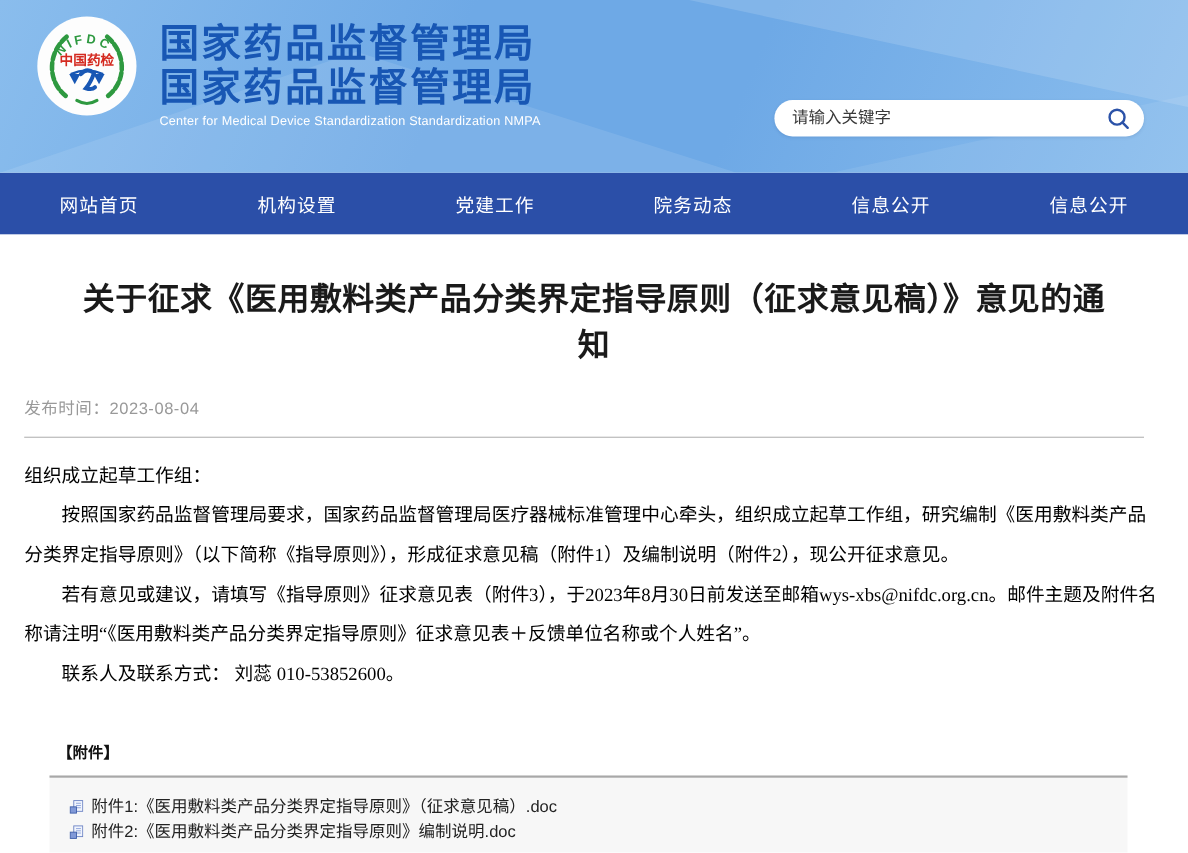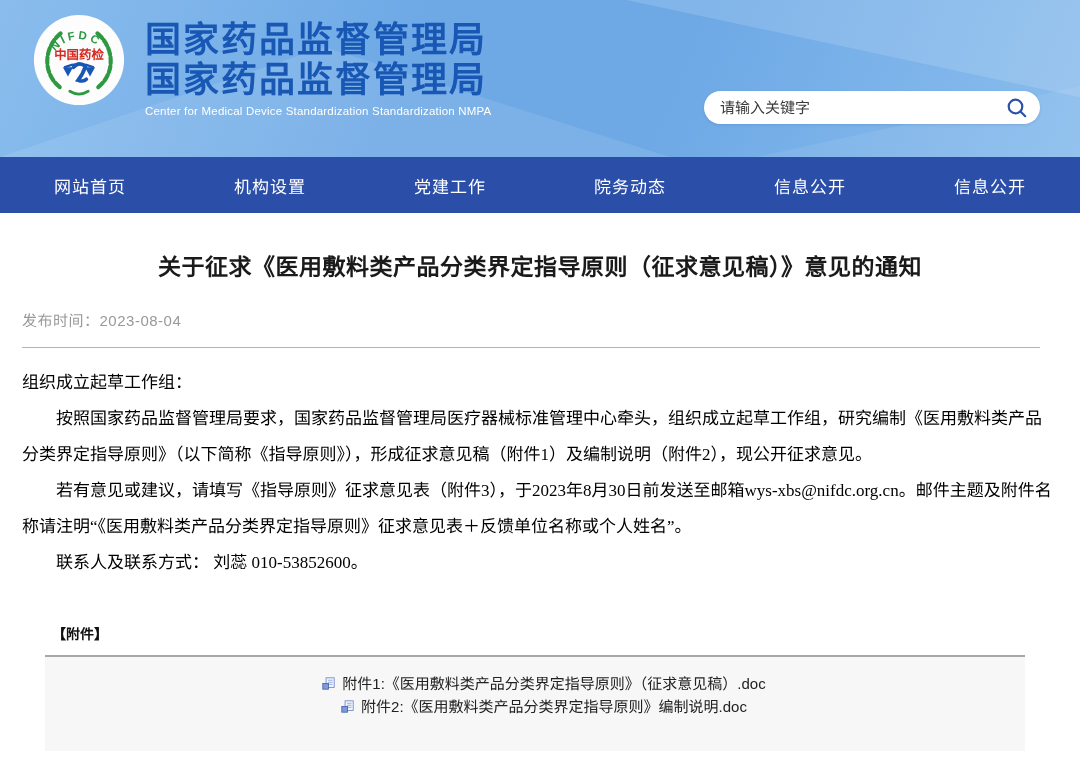--- a/index.html
+++ b/index.html
@@ -90,21 +90,21 @@
     color: #ffffff;
     font-size: 17px;
     text-decoration: none;
     letter-spacing: 1px;
   }
 
   
   .article-title {
     margin: 35px 70px 0;
     text-align: center;
-    font-size: 23px;
+    font-size: 29px;
     font-weight: bold;
     color: #1a1a1a;
     letter-spacing: 0.5px;
     font-family: "Liberation Sans", "DejaVu Sans", sans-serif;
   }
   .meta-row {
     margin: 27px 22px 17px;
     font-size: 15px;
     color: var(--date-gray, #999999);
     letter-spacing: 0.5px;
@@ -141,21 +141,20 @@
     background: var(--attach-bg, #f7f7f7);
     height: 96px;
     padding: 15px 0 0 18px;
   }
   .attach-box ul { list-style: none; }
   .attach-box li {
     display: flex;
     align-items: center;
     line-height: 23px;
     height: 23px;
-    justify-content: center;
   }
   .doc-icon { flex: 0 0 auto; margin-right: 7px; display: block; }
   .attach-box a {
     font-size: 15px;
     color: #222222;
     text-decoration: none;
     font-family: "Liberation Sans", "DejaVu Sans", sans-serif;
   }
 </style>
 </head>

